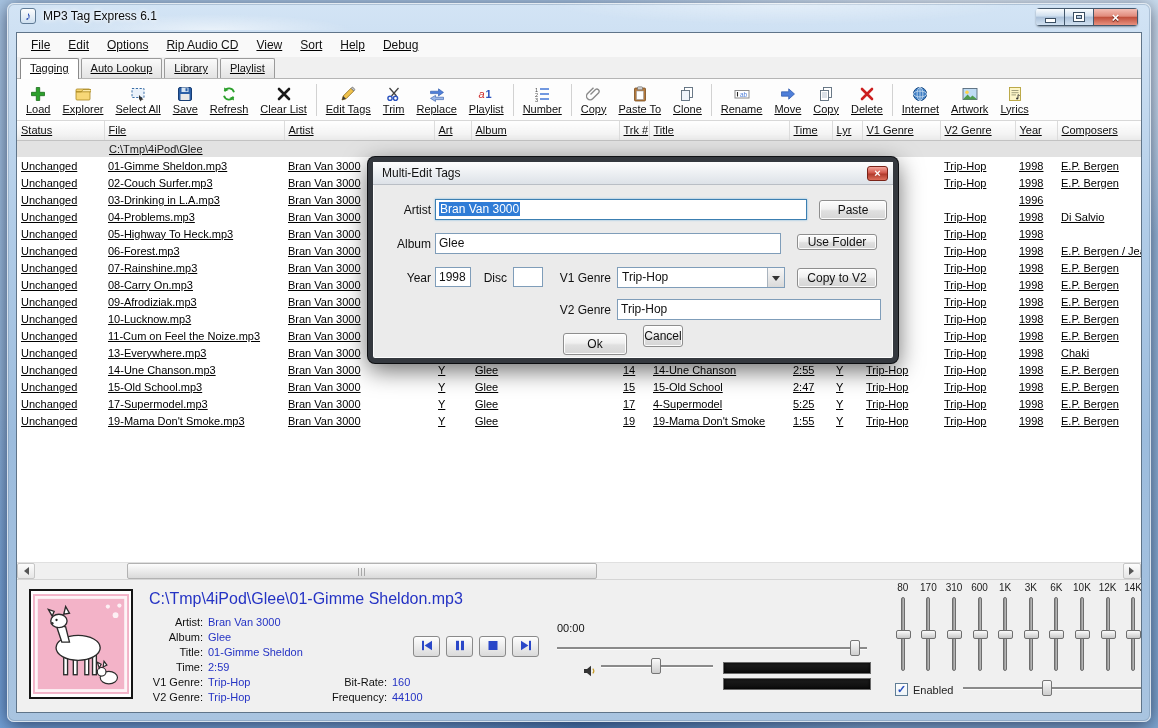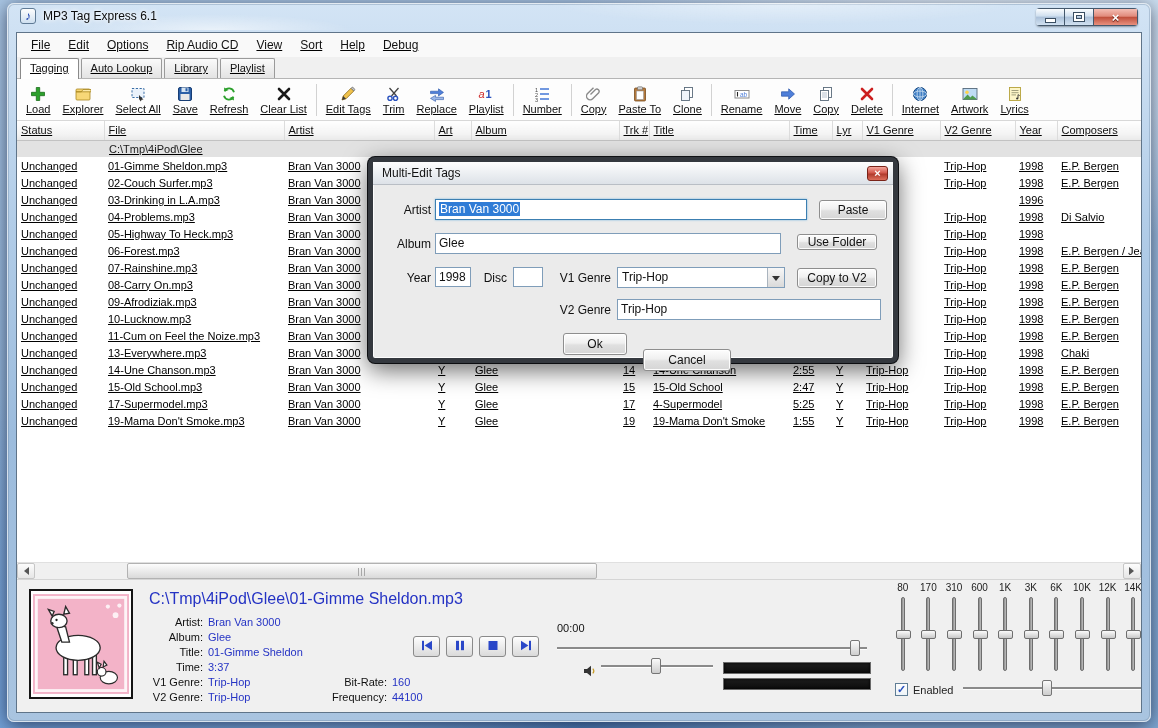--- a/index.html
+++ b/index.html
@@ -705,21 +705,21 @@
             <circle cx="78" cy="13" r="2.2" fill="#fff" opacity="0.8"></circle>
             <circle cx="90" cy="12" r="2.2" fill="#fff" opacity="0.8"></circle>
         </svg>
       </div>
 
       <div class="ppath">C:\Tmp\4iPod\Glee\01-Gimme Sheldon.mp3</div>
 
       <div class="pfield" style="top:36px"><span class="plabel">Artist:</span><span class="pvalue">Bran Van 3000</span></div>
       <div class="pfield" style="top:51px"><span class="plabel">Album:</span><span class="pvalue">Glee</span></div>
       <div class="pfield" style="top:66px"><span class="plabel">Title:</span><span class="pvalue">01-Gimme Sheldon</span></div>
-      <div class="pfield" style="top:81px"><span class="plabel">Time:</span><span class="pvalue">3:37</span></div>
+      <div class="pfield" style="top:81px"><span class="plabel">Time:</span><span class="pvalue">2:59</span></div>
       <div class="pfield" style="top:96px"><span class="plabel">V1 Genre:</span><span class="pvalue">Trip-Hop</span></div>
       <div class="pfield" style="top:111px"><span class="plabel">V2 Genre:</span><span class="pvalue">Trip-Hop</span></div>
 
       <div class="pfield bitrate" style="top:96px"><span class="plabel">Bit-Rate:</span><span class="pvalue">160</span></div>
       <div class="pfield bitrate" style="top:111px"><span class="plabel">Frequency:</span><span class="pvalue">44100</span></div>
 
       <div class="transport" id="transport">
           <div class="pbtn">
             <span class="picon"><svg viewBox="0 0 12 11">
                 <rect x="1" y="0.8" width="2" height="9.4" fill="#2a47c8"></rect>
@@ -871,18 +871,18 @@
       <div class="btn" style="left:424px;top:83px;width:80px;height:20px">
           <span>Copy to V2</span>
         </div>
 
       <span class="dl" style="top:118px;left:174px;width:64px">V2 Genre</span>
       <div class="tb" style="left:244px;top:114px;width:264px;height:21px"><span>Trip-Hop</span></div>
 
       <div class="btn" style="left:190px;top:148px;width:64px;height:22px">
           <span>Ok</span>
         </div>
-      <div class="btn" style="left:270px;top:164px;width:88px;height:22px">
+      <div class="btn" style="left:270px;top:140px;width:40px;height:22px">
           <span>Cancel</span>
         </div>
     </div>
   </div>
 </div>
 
 </body></html>

